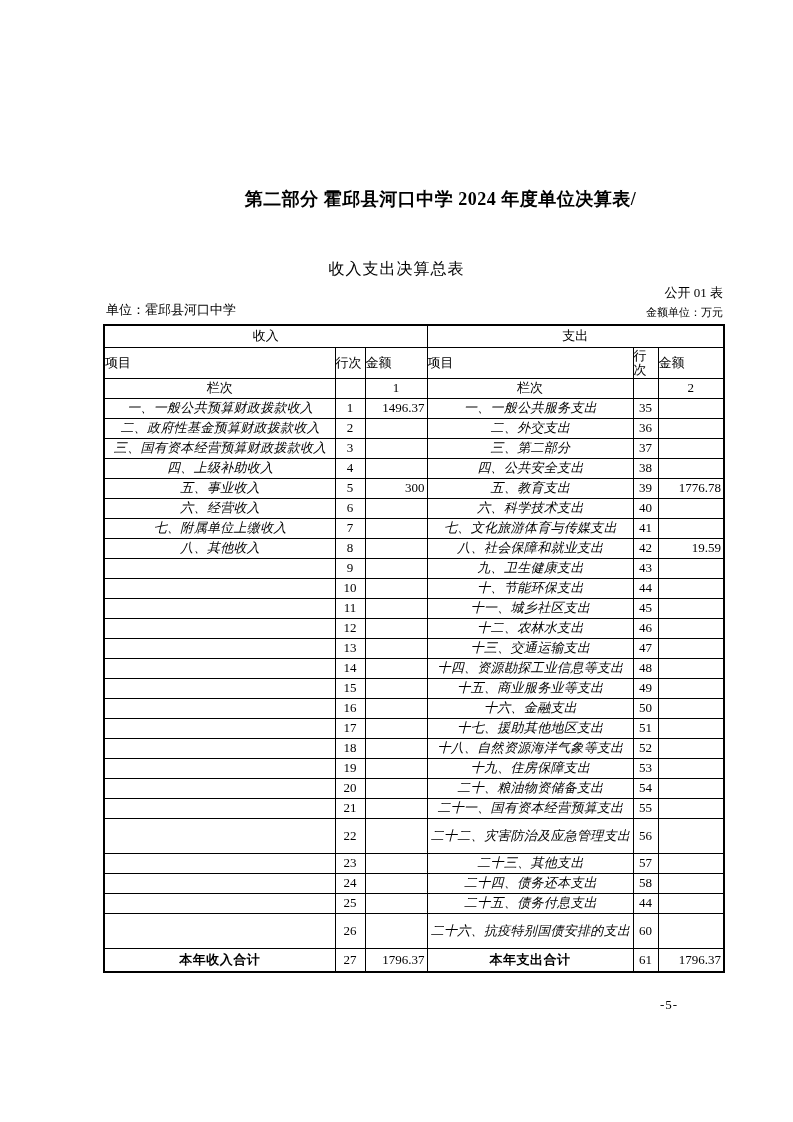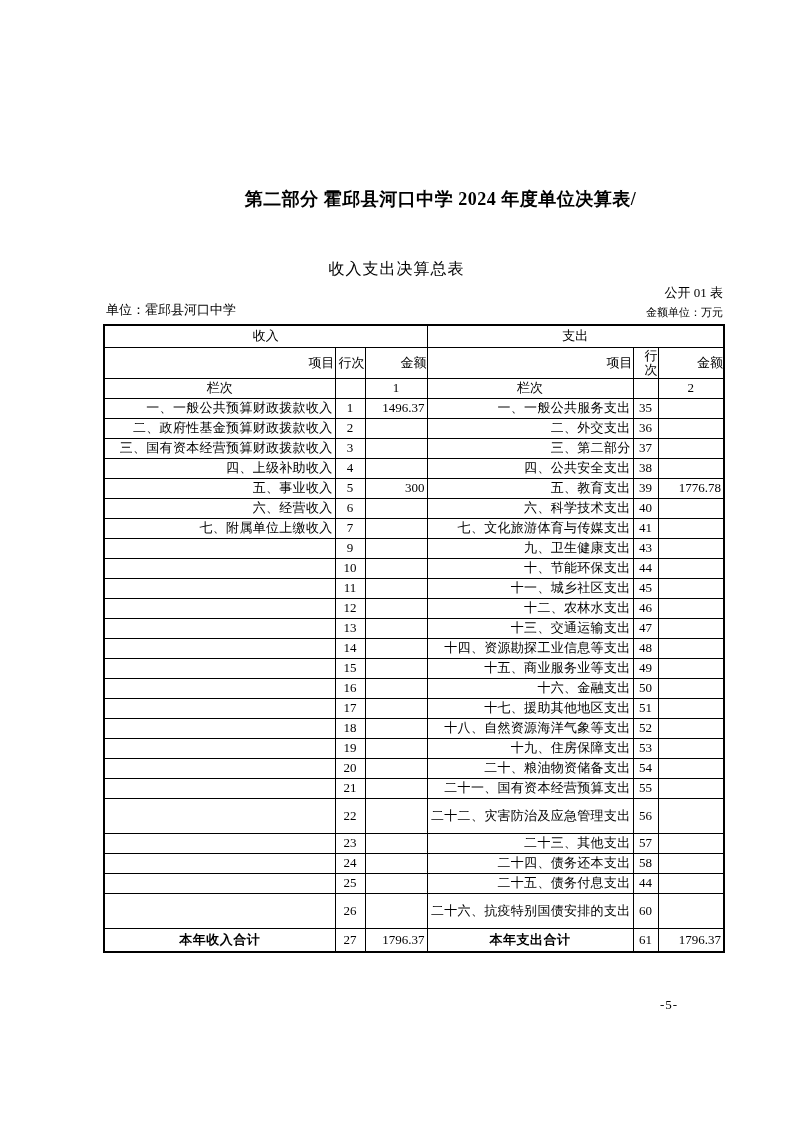--- a/index.html
+++ b/index.html
@@ -57,27 +57,27 @@
   .acct th, .acct td {
     border: 1px solid #000;
     padding: 0 2px;
     font-weight: normal;
     overflow: hidden;
     vertical-align: middle;
   }
   .acct tr.h1 { height: 22px; }
   .acct tr.h1 th { text-align: center; }
   .acct tr.h2 { height: 31px; }
-  .acct tr.h2 th { text-align: right; padding: 0; line-height: 1.05; margin-left: 24px; }
+  .acct tr.h2 th { text-align: left; padding: 0; line-height: 1.05; margin-left: 24px; }
   .acct tr.h2 th.nw { white-space: nowrap; }
   .acct tr.lanci { height: 20px; }
   .acct tr.lanci td { text-align: center; }
   .acct tbody tr { height: 20px; }
   .acct tbody tr.tall { height: 35px; }
-  .acct td.item { text-align: right; padding-left: 3px; letter-spacing: 0.3px; }
+  .acct td.item { text-align: center; padding-left: 3px; letter-spacing: 0.3px; font-style: italic; }
   .acct td.num { text-align: center; padding: 0; }
   .acct td.amt { text-align: right; padding-right: 2px; }
   .acct tr.total { height: 24px; }
   .acct tr.total td.titem { text-align: center; font-weight: bold; letter-spacing: 0.5px; }
   .page-number {
     position: absolute;
     top: 997px; left: 660px;
     font-size: 13px;
     letter-spacing: 1px;
   }
@@ -179,20 +179,28 @@
         </tr>
         <tr>
           <td class="item">七、附属单位上缴收入</td>
           <td class="num">7</td>
           <td class="amt"></td>
           <td class="item">七、文化旅游体育与传媒支出</td>
           <td class="num">41</td>
           <td class="amt"></td>
         </tr>
         <tr>
+          <td class="item">八、其他收入</td>
+          <td class="num">8</td>
+          <td class="amt"></td>
+          <td class="item">八、社会保障和就业支出</td>
+          <td class="num">42</td>
+          <td class="amt">19.59</td>
+        </tr>
+        <tr>
           <td class="item"></td>
           <td class="num">9</td>
           <td class="amt"></td>
           <td class="item">九、卫生健康支出</td>
           <td class="num">43</td>
           <td class="amt"></td>
         </tr>
         <tr>
           <td class="item"></td>
           <td class="num">10</td>

